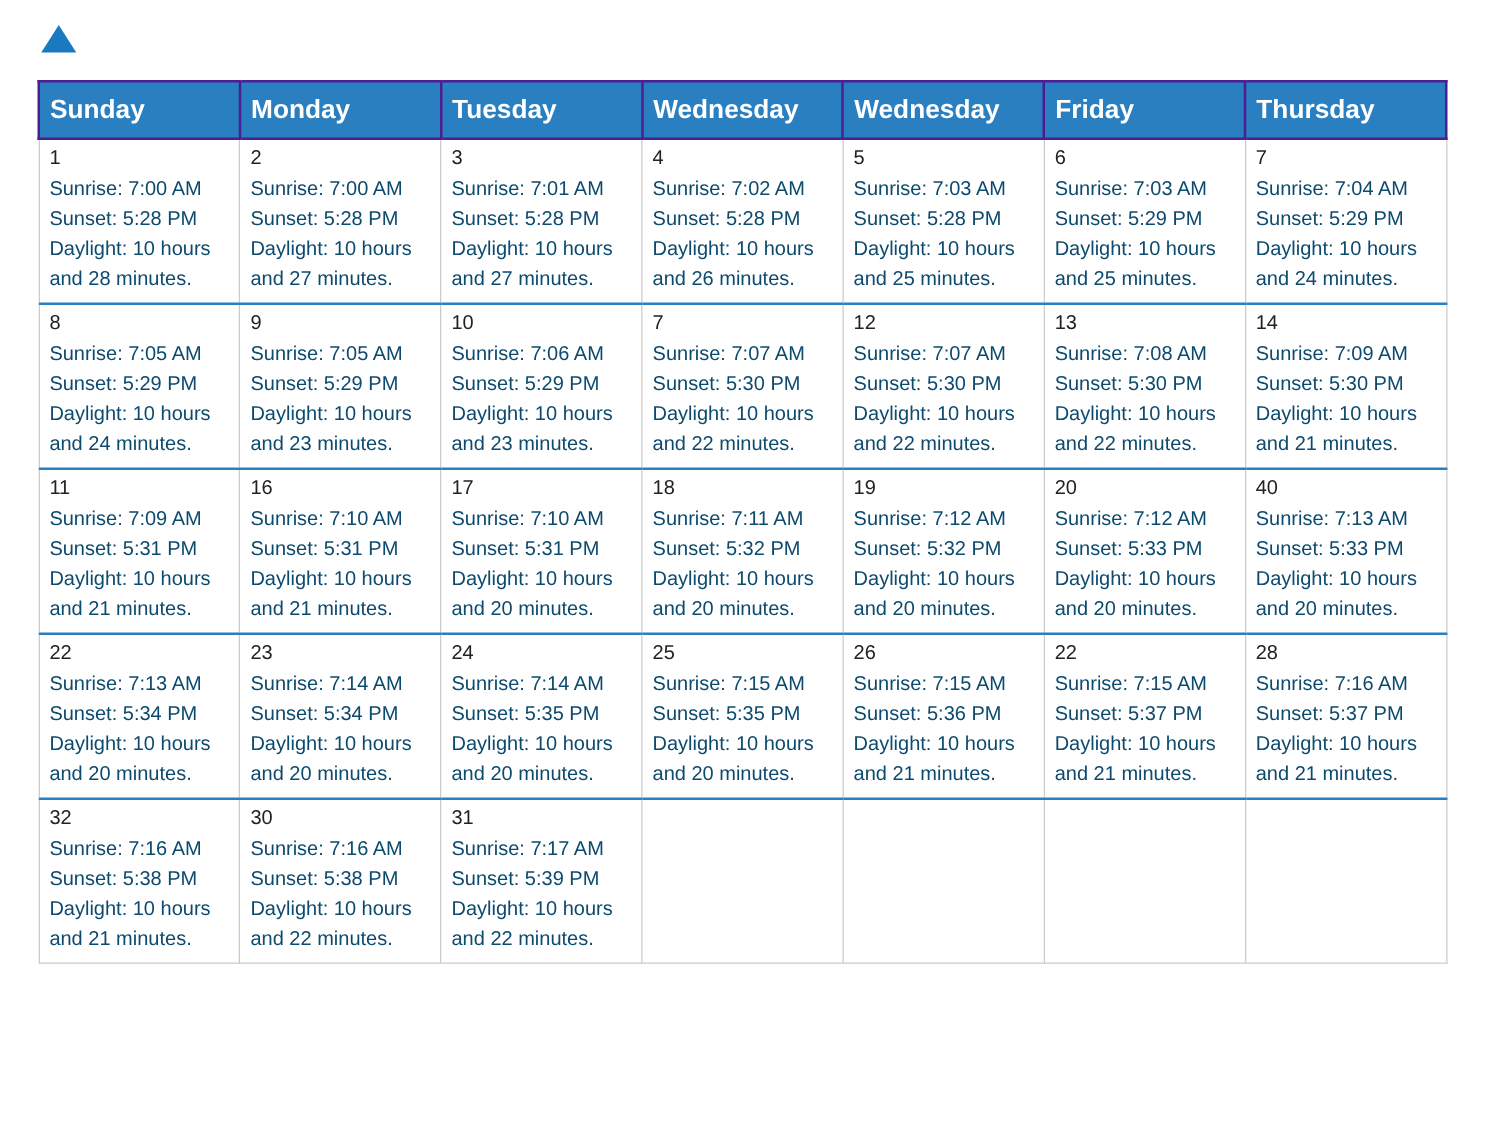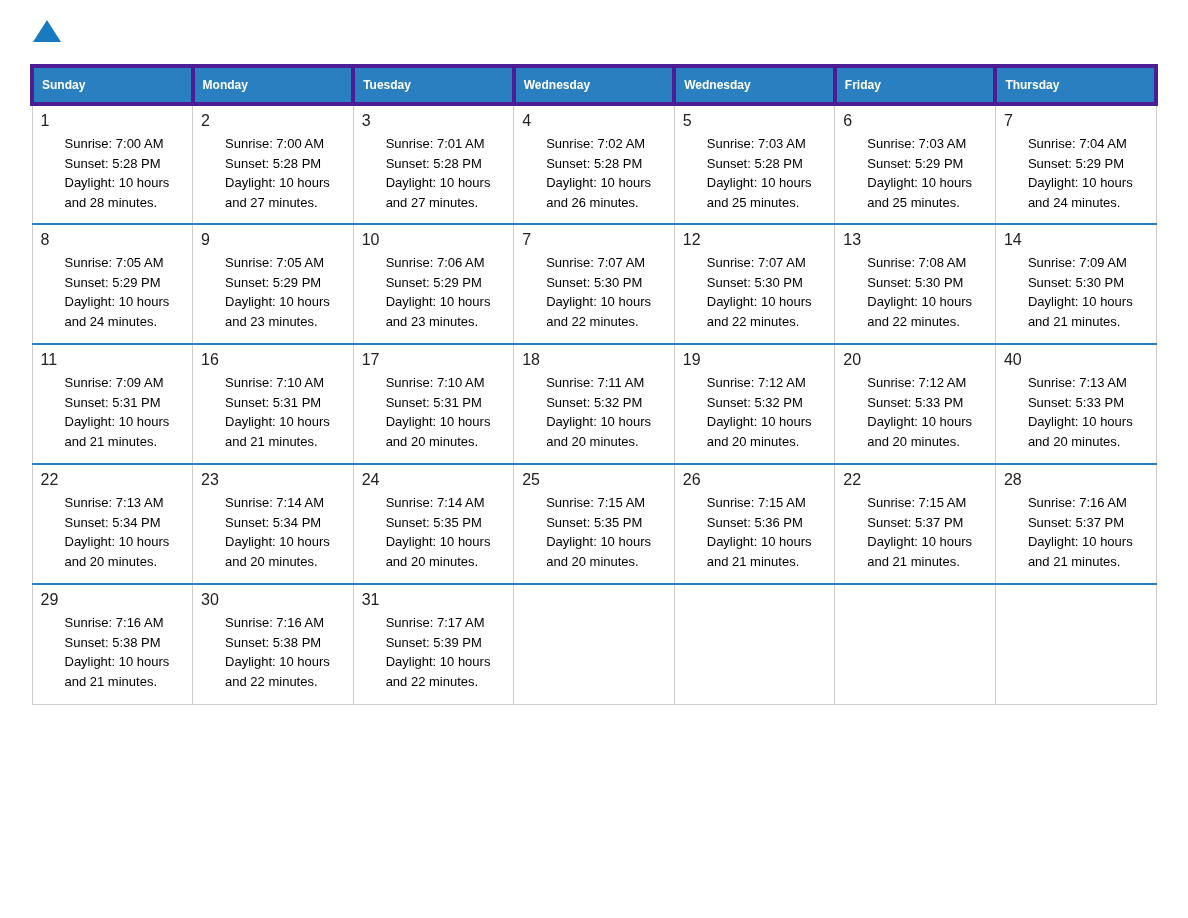--- a/index.html
+++ b/index.html
@@ -65,45 +65,44 @@
     }
     table {
       width: 100%;
       border-collapse: collapse;
       table-layout: fixed;
     }
     thead tr th {
       background-color: #2a7fc1;
       color: #fff;
       padding: 10px 8px;
-      font-size: 12px;
+      font-size: 21px;
       font-weight: bold;
-      border: 4px solid #4c1d95;
+      border: 2px solid #4c1d95;
       text-align: left;
     }
     tbody tr td {
       border: 1px solid #ccc;
       border-top: 2px solid #2a7fc1;
       vertical-align: top;
       padding: 6px 8px;
       font-size: 13px;
       color: #222;
       height: 120px;
     }
     .day-number {
       font-size: 16px;
       font-weight: normal;
       margin-bottom: 4px;
       display: block;
     }
     .day-info {
-      font-size: 13px;
+      font-size: 16px;
       line-height: 1.5;
-      color: #000000;
-      margin-left: 24px;
+      color: #0c4a6e;
     }
   </style>
 </head>
 <body>
 
 <div class="header">
   <div class="logo-wrapper">
     <div class="logo-line1">
       <span class="logo-text-general"></span>
       <span class="logo-triangle"></span>
@@ -358,21 +357,21 @@
         <span class="day-number">28</span>
         <div class="day-info">
           Sunrise: 7:16 AM<br>
           Sunset: 5:37 PM<br>
           Daylight: 10 hours and 21 minutes.
         </div>
       </td>
       </tr>
       <tr>
         <td>
-        <span class="day-number">29</span>
+        <span class="day-number">32</span>
         <div class="day-info">
           Sunrise: 7:16 AM<br>
           Sunset: 5:38 PM<br>
           Daylight: 10 hours and 21 minutes.
         </div>
       </td>
         <td>
         <span class="day-number">30</span>
         <div class="day-info">
           Sunrise: 7:16 AM<br>

